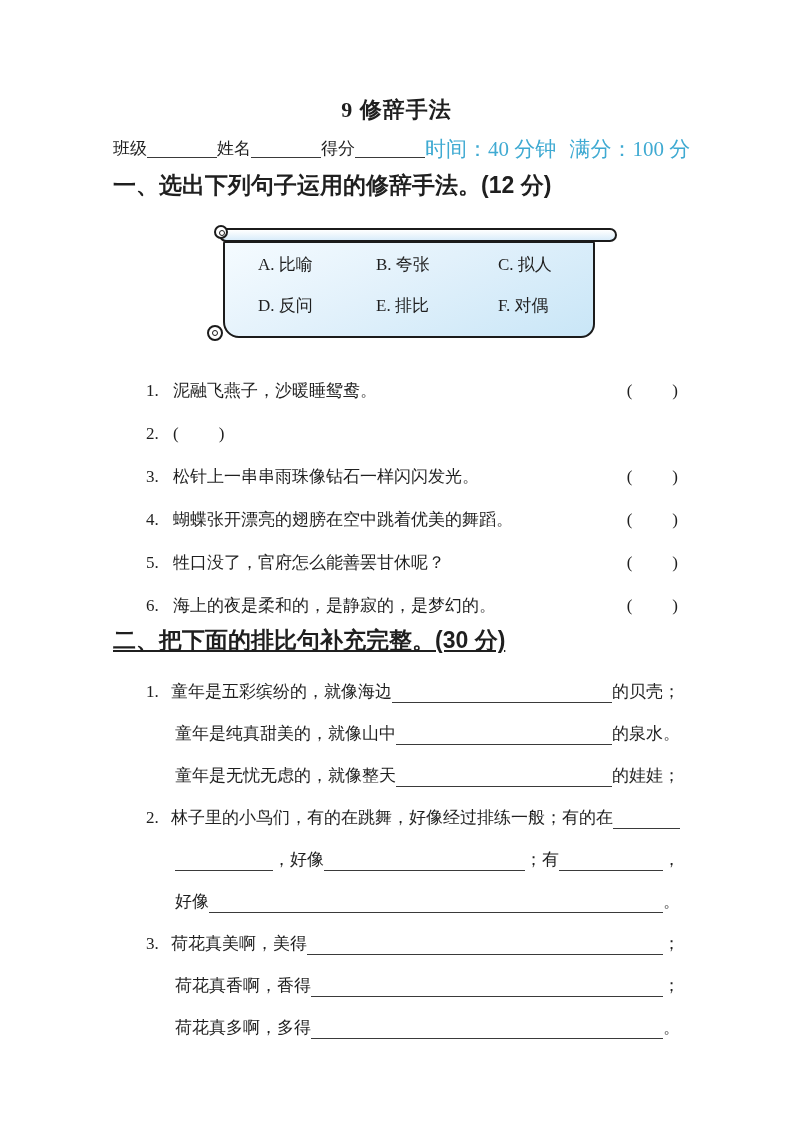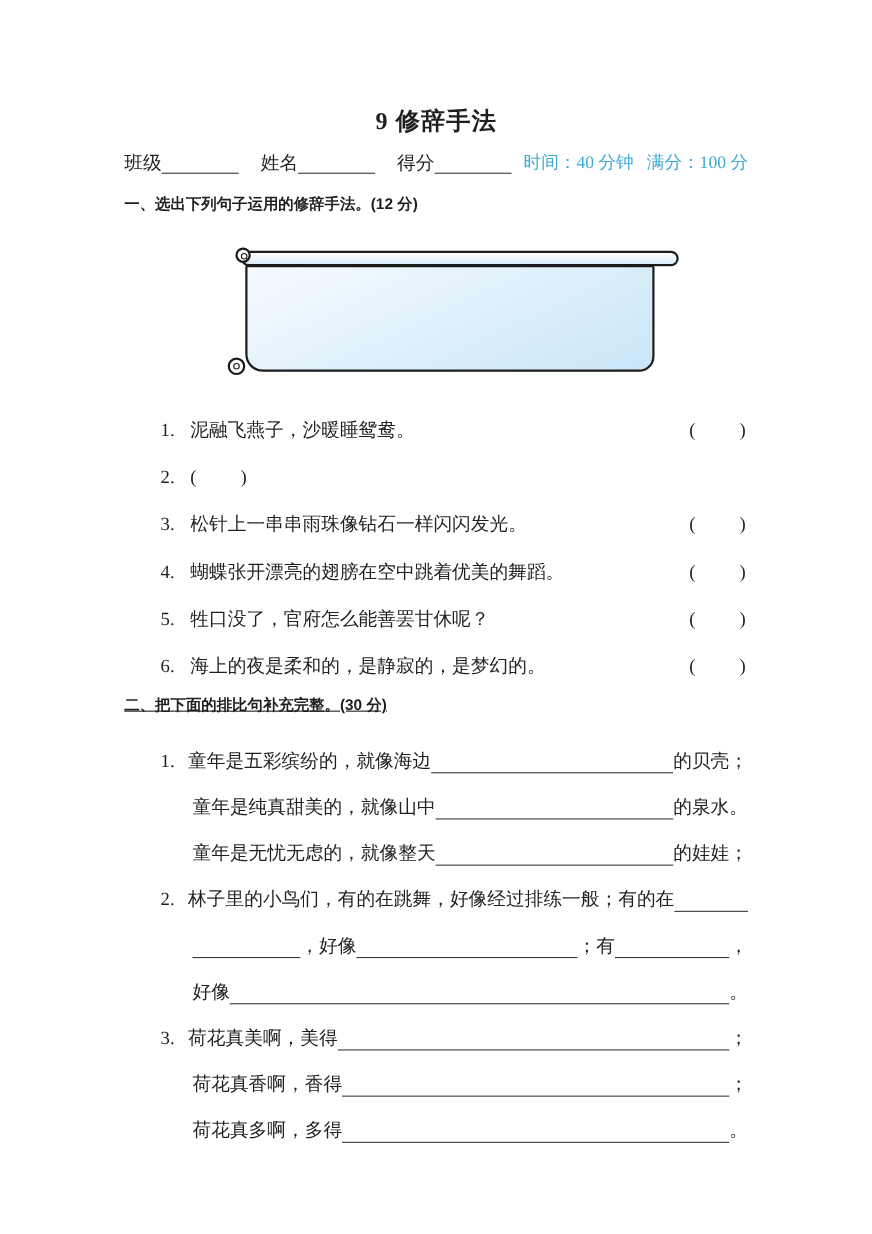--- a/index.html
+++ b/index.html
@@ -37,33 +37,33 @@
   .field { display: flex; align-items: center; }
   .field-label { line-height: 20px; }
   .field-line {
     display: inline-block;
     width: 70px; height: 18px;
     border-bottom: 1px solid #3a3a3a;
   }
   .gap20 { width: 20px; }
   .blue-info {
     color: #3faad2;
-    font-size: 16px;
+    font-size: 21px;
     line-height: 20px;
     margin-left: auto;
     white-space: nowrap;
   }
   .blue-info span { margin-left: 8px; }
   .blue-info span:first-child { margin-left: 0; }
   
   .sec-heading {
     margin-top: 14px;
     font-family: "Liberation Sans", sans-serif;
     font-weight: bold;
-    font-size: 14px;
+    font-size: 23px;
     line-height: 25px;
   }
   
   .scroll-wrap {
     position: relative;
     margin: 26px 0 0 97px;
     width: 412px; height: 118px;
   }
   .scroll-rod {
     position: absolute;
@@ -174,20 +174,28 @@
     </span>
   </div>
 
   <div class="sec-heading">一、选出下列句子运用的修辞手法。(12 分)</div>
 
   <div class="scroll-wrap">
     <div class="scroll-rod"></div>
     <div class="scroll-body"></div>
     <div class="curl curl-top"></div>
     <div class="curl curl-bottom"></div>
+    <div class="options-grid">
+      <span>A. 比喻</span>
+      <span>B. 夸张</span>
+      <span>C. 拟人</span>
+      <span>D. 反问</span>
+      <span>E. 排比</span>
+      <span>F. 对偶</span>
+    </div>
   </div>
 
   <div class="q-list">
     <div class="q-row">
       <span class="q-num">1.</span>
       <span class="q-text">泥融飞燕子，沙暖睡鸳鸯。</span>
       <span class="q-parens">(　　)</span>
     </div>
     <div class="q-row">
       <span class="q-num">2.</span>

